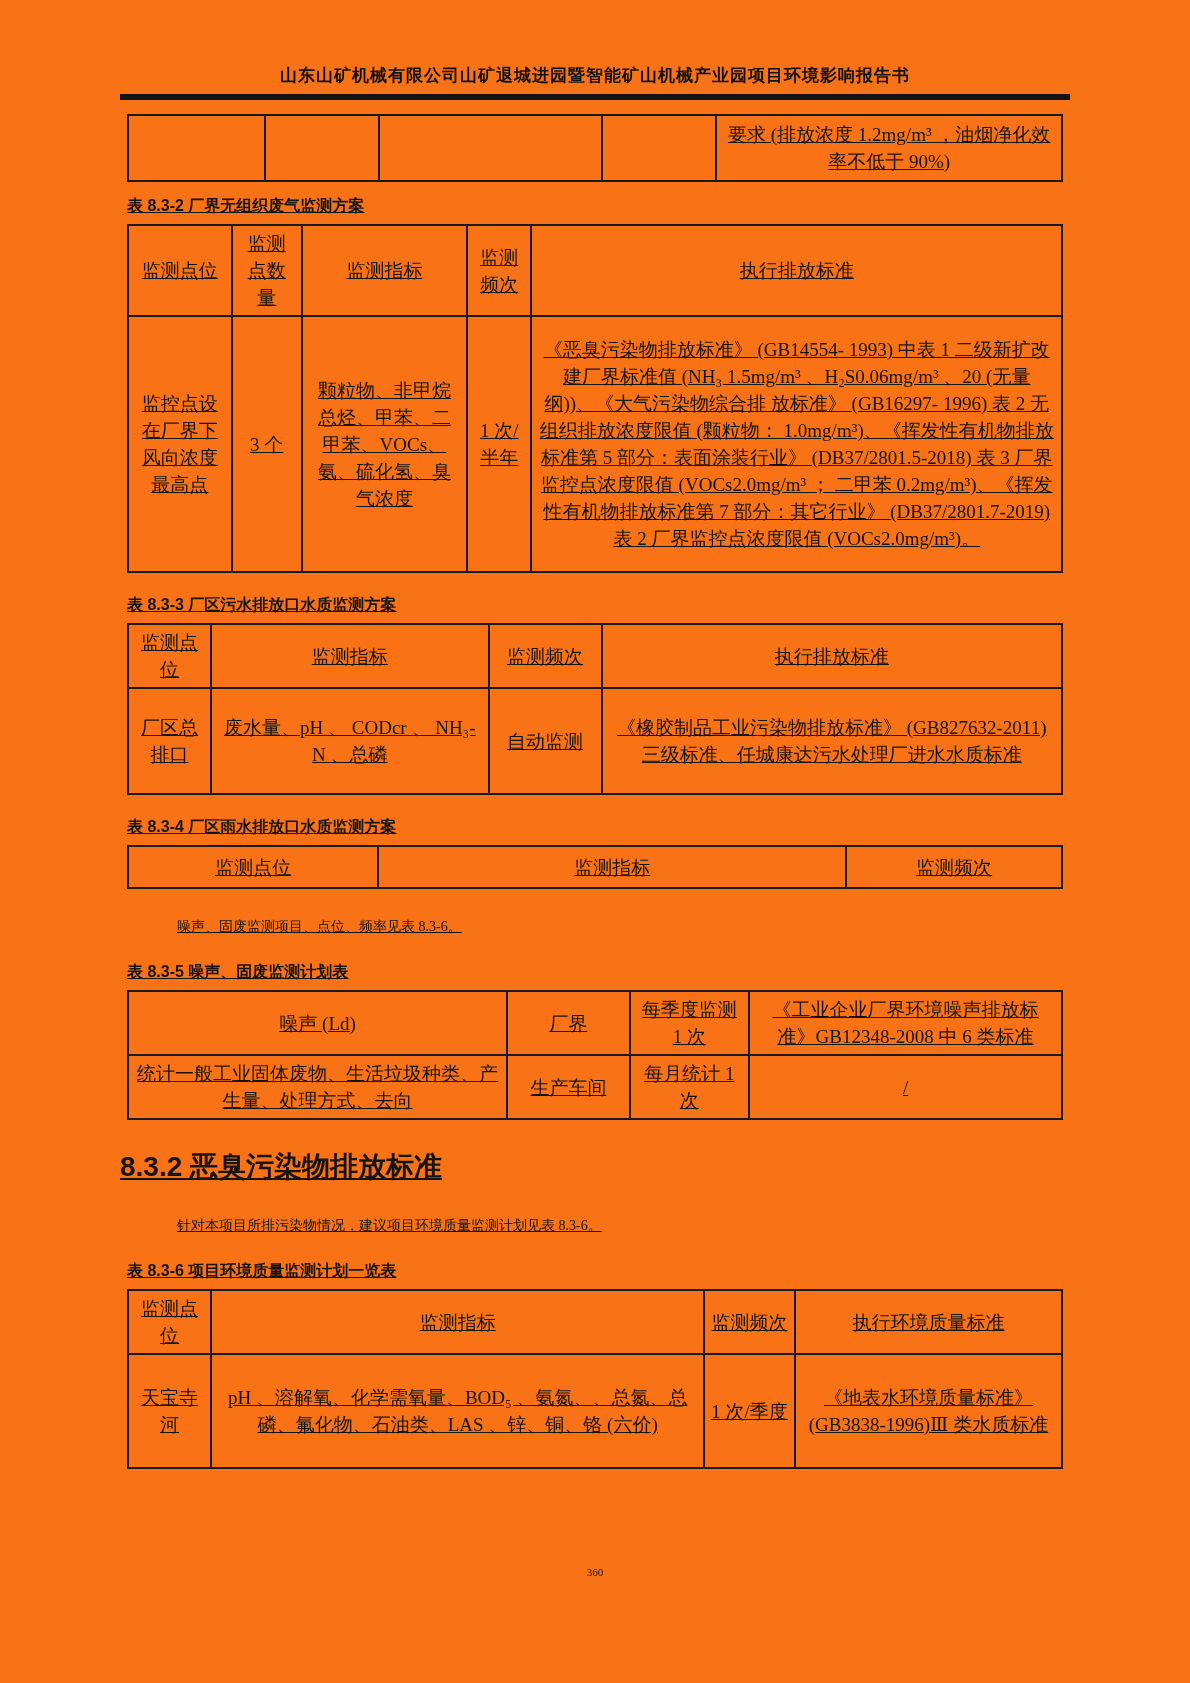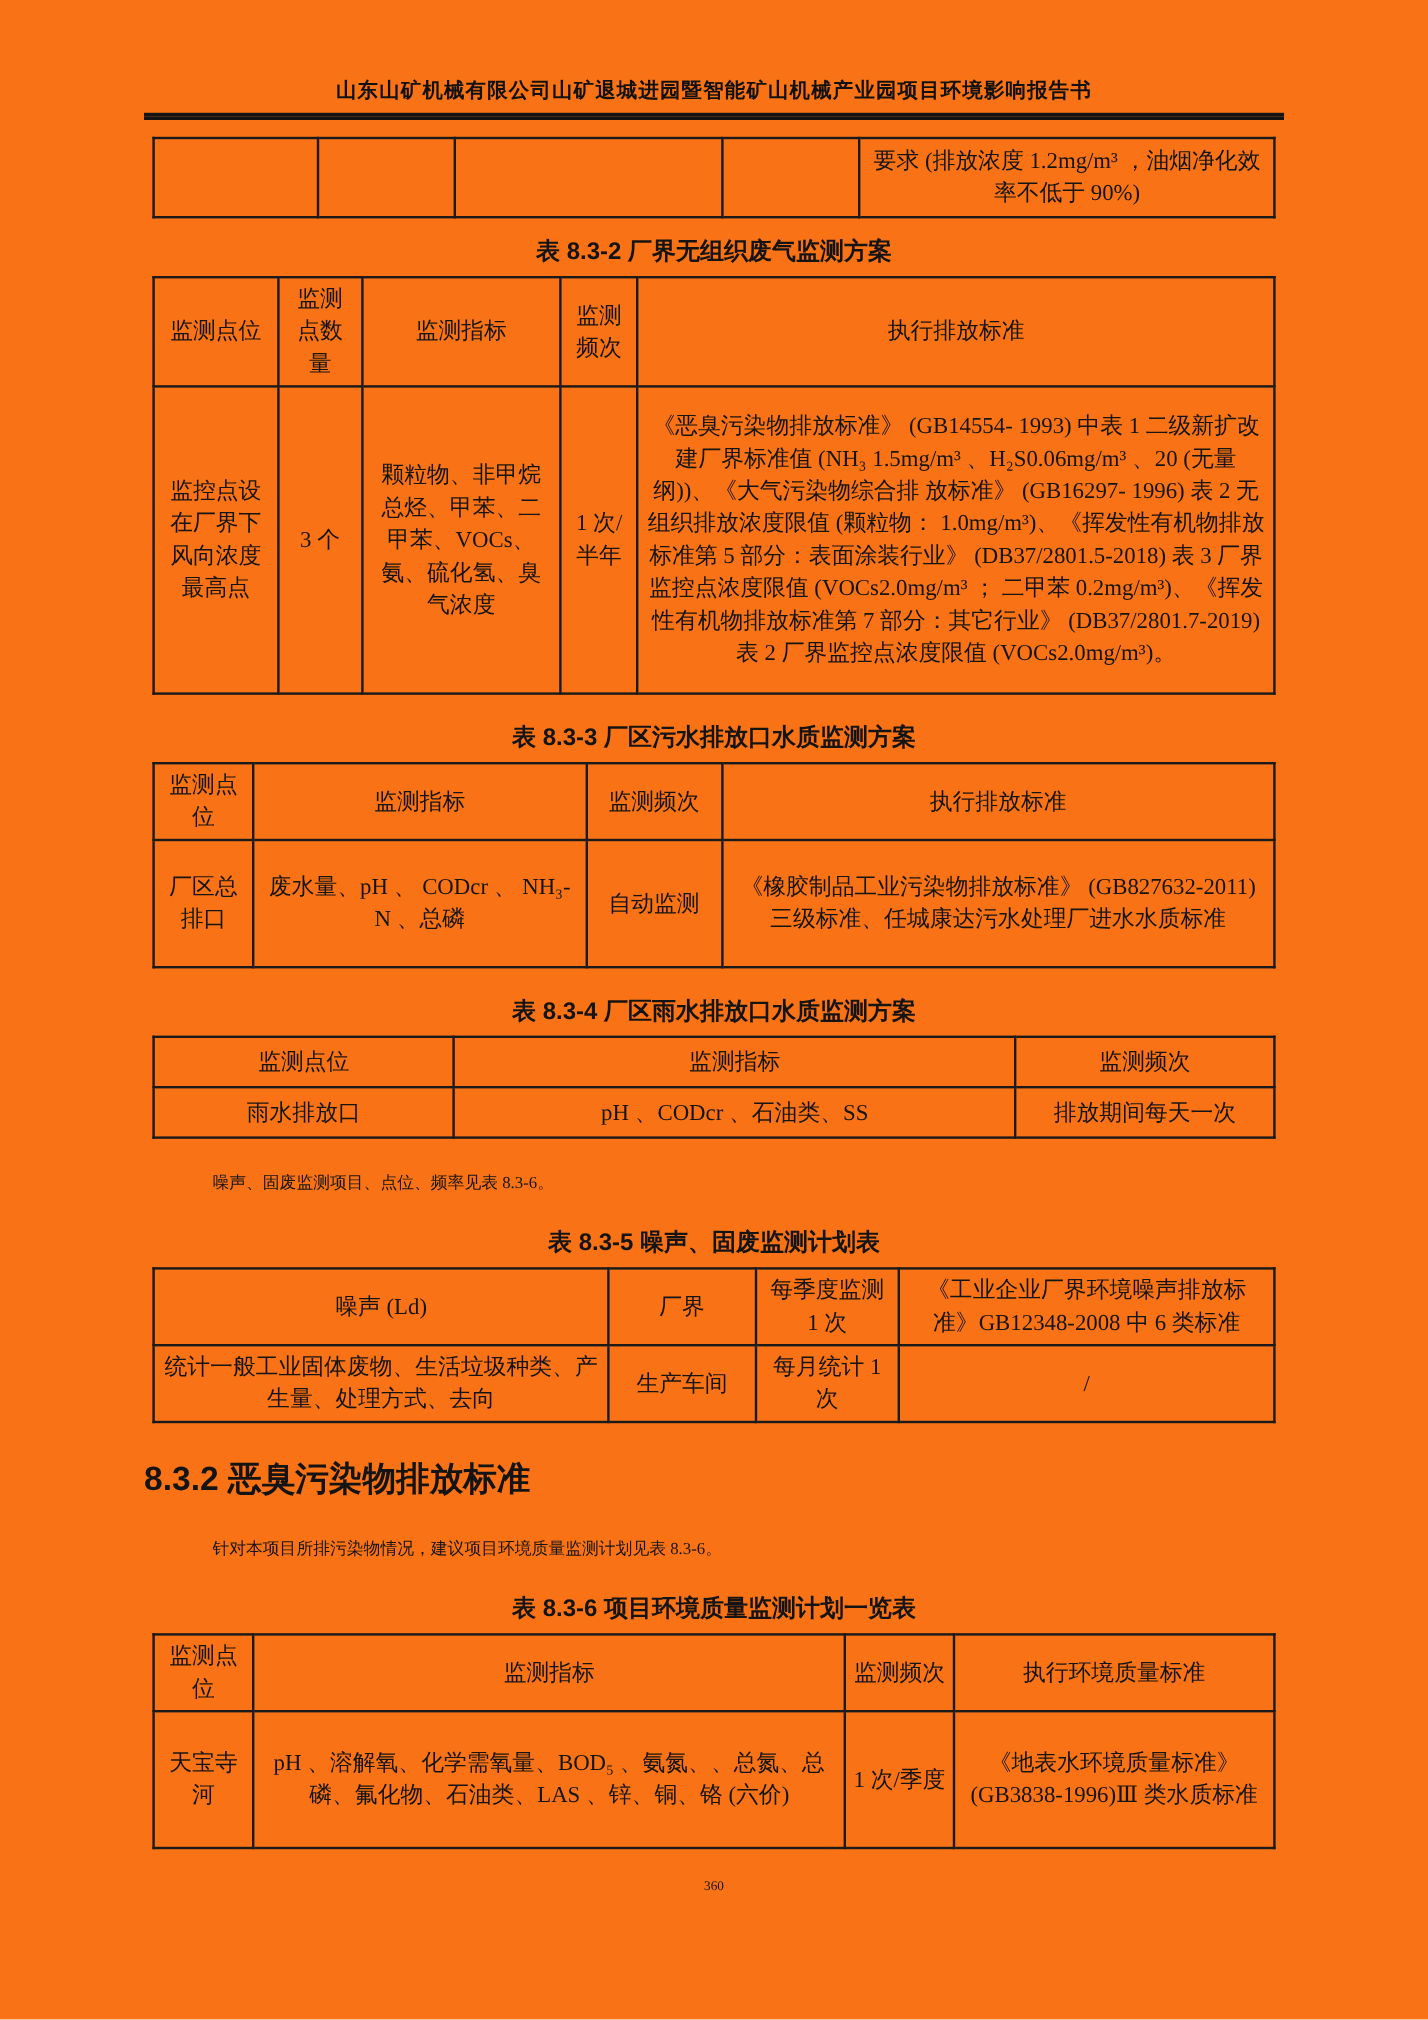--- a/index.html
+++ b/index.html
@@ -22,45 +22,45 @@
     letter-spacing: 1px;
     color: #111;
   }
   .double-rule {
     width: 950px;
     margin: 7px auto 0 120px;
     height: 4px;
     border-top: 3px solid #141414;
     border-bottom: 3px solid #141414;
   }
-  .content { width: 936px; margin-left: 127px; }
+  .content { width: 936px; margin-left: 127px; text-decoration: underline; }
 
   table.tbl {
     width: 100%;
     border-collapse: collapse;
     table-layout: fixed;
     font-size: 19px;
     color: #141414;
   }
   table.tbl td, table.tbl th {
     border: 2px solid #1a1a1a;
     padding: 4px 6px;
     font-weight: normal;
     vertical-align: middle;
     text-align: center;
     line-height: 27px;
     word-break: break-word;
   }
   .top-table { margin-top: 14px; }
   .top-table td { height: 66px; }
   .caption {
-    text-align: center;
+    text-align: left;
     font-family: "Liberation Sans", "DejaVu Sans", sans-serif;
     font-weight: bold;
-    font-size: 20px;
+    font-size: 16px;
     margin: 14px 0 7px 0;
   }
   .cell-left   { text-align: left; }
   .cell-just   { text-align: justify; }
   .v-top       { vertical-align: top; }
   .pt-sm       { padding-top: 8px; }
   .pt-lg       { padding-top: 62px; }
   .std-long    { line-height: 27px; padding: 6px 9px; }
   .t832-body td { height: 256px; }
   .t833-head th { height: 58px; }
@@ -181,25 +181,20 @@
         <col style="width:26.8%">
           <col style="width:50.1%">
           <col style="width:23.1%">
       </colgroup>
       <tbody>
           <tr>
         <th>监测点位</th>
         <th>监测指标</th>
         <th>监测频次</th>
       </tr>
-      <tr>
-        <td>雨水排放口</td>
-        <td>pH 、CODcr 、石油类、SS</td>
-        <td>排放期间每天一次</td>
-      </tr>
     </tbody>
       </table>
 
     <p class="para">噪声、固废监测项目、点位、频率见表 8.3-6。</p>
 
     <div class="caption cap-space">表 8.3-5 噪声、固废监测计划表</div>
     <table class="tbl t835">
       <colgroup>
         <col style="width:40.6%">
           <col style="width:13.1%">

